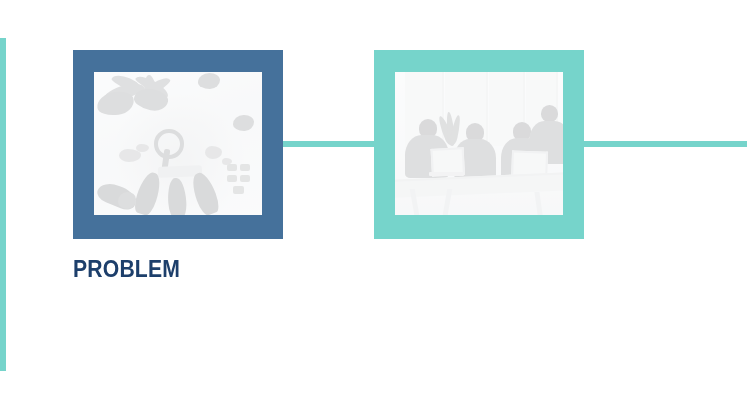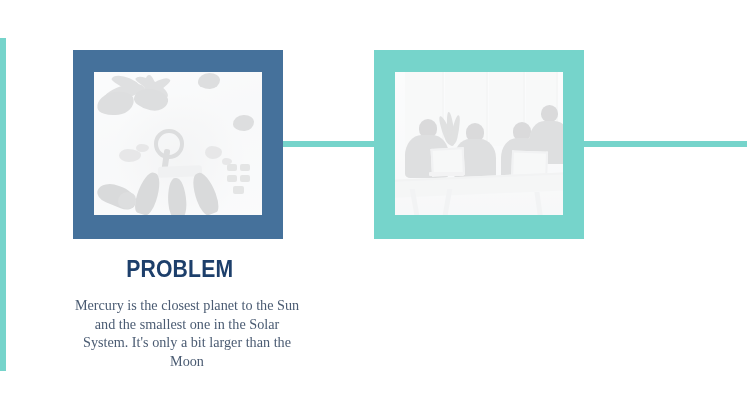--- a/index.html
+++ b/index.html
@@ -170,21 +170,20 @@
   .plant2 {
     position: absolute;
     background: #7b848c;
     border-radius: 50% 50% 50% 50% / 75% 75% 25% 25%;
   }
 
   
   .text-block {
     position: absolute;
     width: 232px;
-    text-align: center;
   }
   .tb-1 { left: 73px; top: 256px; }
   .tb-2 { left: 374px; top: 256px; }
 
   .heading {
     font-family: "Liberation Sans", sans-serif;
     font-weight: bold;
     font-size: 23px;
     line-height: 26px;
     letter-spacing: 0.2px;
@@ -251,21 +250,20 @@
           <div class="hand" style="left:60%; top:70%; width:12%; height:30%; transform:rotate(-20deg);"></div>
           <div class="hand" style="left:2%;  top:80%; width:24%; height:14%; transform:rotate(22deg);"></div>
           <div class="leaf" style="left:14%; top:84%; width:11%; height:12%;"></div>
         </div>
       </div>
     </div>
   </div>
 
   <div class="text-block tb-1">
     <h2 class="heading">PROBLEM</h2>
-    <p class="body-text">Mercury is the closest planet to the Sun and the smallest one in the Solar System. It's only a bit larger than the Moon</p>
   </div>
 
   <div class="card card-2">
     <div class="frame frame-solution">
       <div class="photo">
         <div class="photo-inner">
           <div class="p2-bg"></div>
 
           <div class="window-pane" style="left:6%;  top:0%;  width:22%; height:60%;"></div>
           <div class="window-pane" style="left:30%; top:0%;  width:24%; height:58%;"></div>

